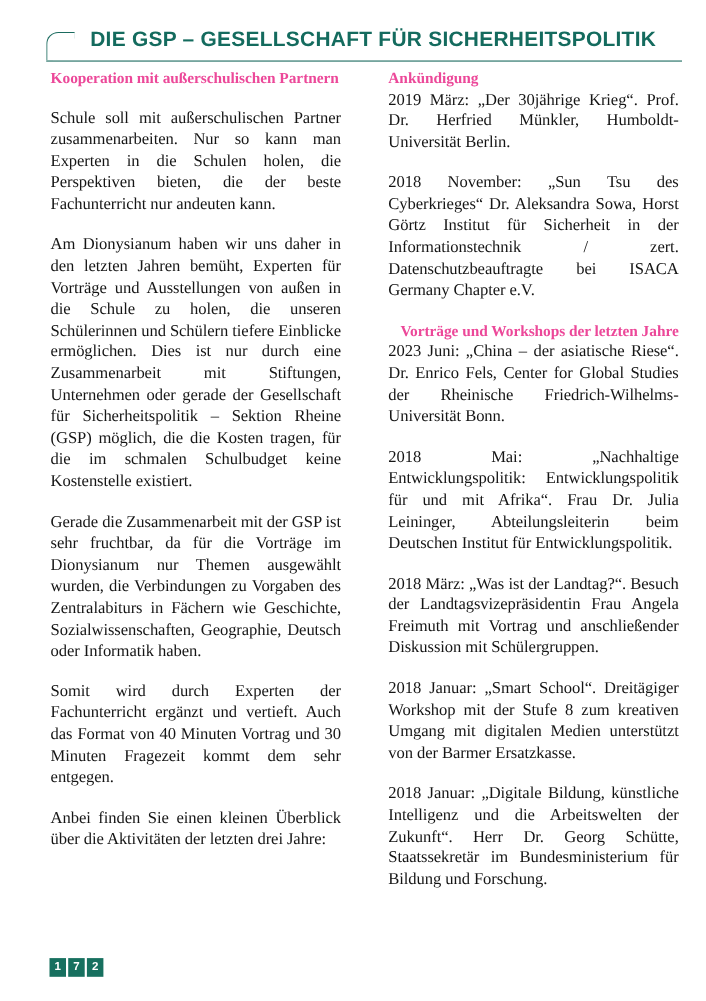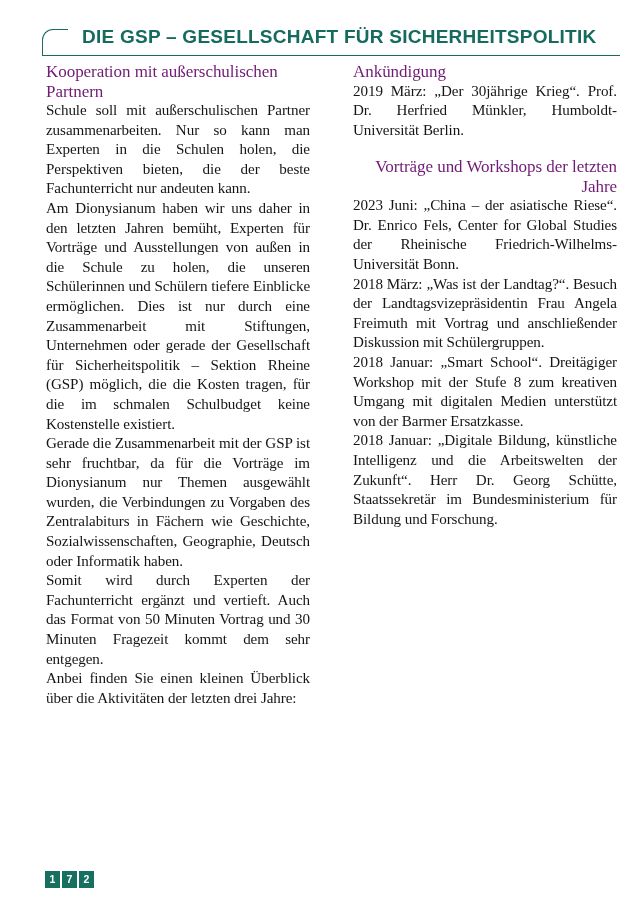--- a/index.html
+++ b/index.html
@@ -73,44 +73,45 @@
     gap: 43px;
   }
   .col {
     width: 264px;
     flex: 0 0 264px;
   }
 
   h2.sec-head {
     margin: 0 0 0 0;
     font-family: "Liberation Serif", "DejaVu Serif", serif;
-    font-weight: normal;
-    font-size: 17px;
+    font-weight: bold;
+    font-size: 14px;
     line-height: 19.5px;
-    color: #701a75;
+    color: #ec4899;
     letter-spacing: -0.05px;
   }
   h2.sec-head.spaced-above {
     margin-top: 17px;
     text-align: right;
   }
 
   p.para {
     margin: 0;
     font-size: 15.1px;
     line-height: 19.6px;
     text-align: justify;
     text-justify: inter-word;
     hyphens: manual;
     letter-spacing: -0.08px;
     color: #151515;
   }
   p.para + p.para,
   h2.sec-head + p.para.gap,
   p.para.gap {
+    margin-top: 17px;
   }
   h2.sec-head + p.para.tight {
     margin-top: 0px;
   }
 
   
   .folio {
     position: absolute;
     left: 45px;
     top: 871px;
@@ -140,30 +141,32 @@
     <div class="head-rule"></div>
   </div>
 
   <div class="columns">
 
     <div class="col">
       <h2 class="sec-head">Kooperation mit außerschulischen Partnern</h2>
       <p class="para gap">Schule soll mit außerschulischen Partner zusammenarbeiten. Nur so kann man Experten in die Schulen holen, die Perspektiven bieten, die der beste Fachunterricht nur andeuten kann.</p>
       <p class="para">Am Dionysianum haben wir uns daher in den letzten Jahren bemüht, Experten für Vorträge und Ausstellungen von außen in die Schule zu holen, die unseren Schülerinnen und Schülern tiefere Einblicke ermöglichen. Dies ist nur durch eine Zusammenarbeit mit Stiftungen, Unternehmen oder gerade der Gesellschaft für Sicherheitspolitik – Sektion Rheine (GSP) möglich, die die Kosten tragen, für die im schmalen Schulbudget keine Kostenstelle existiert.</p>
       <p class="para">Gerade die Zusammenarbeit mit der GSP ist sehr fruchtbar, da für die Vorträge im Dionysianum nur Themen ausgewählt wurden, die Verbindungen zu Vorgaben des Zentralabiturs in Fächern wie Geschichte, Sozialwissenschaften, Geographie, Deutsch oder Informatik haben.</p>
-      <p class="para">Somit wird durch Experten der Fachunterricht ergänzt und vertieft. Auch das Format von 50 Minuten Vortrag und 30 Minuten Fragezeit kommt dem sehr entgegen.</p>
+      <p class="para">Somit wird durch Experten der Fachunterricht ergänzt und vertieft. Auch das Format von 40 Minuten Vortrag und 30 Minuten Fragezeit kommt dem sehr entgegen.</p>
       <p class="para">Anbei finden Sie einen kleinen Überblick über die Aktivitäten der letzten drei Jahre:</p>
     </div>
 
     <div class="col">
       <h2 class="sec-head">Ankündigung</h2>
       <p class="para tight">2019 März: „Der 30jährige Krieg“. Prof. Dr. Herfried Münkler, Humboldt-Universität Berlin.</p>
+      <p class="para">2018 November: „Sun Tsu des Cyberkrieges“ Dr. Aleksandra Sowa, Horst Görtz Institut für Sicherheit in der Informationstechnik / zert. Datenschutzbeauftragte bei ISACA Germany Chapter e.V.</p>
 
       <h2 class="sec-head spaced-above">Vorträge und Workshops der letzten Jahre</h2>
       <p class="para tight">2023 Juni: „China – der asiatische Riese“. Dr. Enrico Fels, Center for Global Studies der Rheinische Friedrich-Wilhelms-Universität Bonn.</p>
+      <p class="para">2018 Mai: „Nachhaltige Entwicklungspolitik: Entwicklungspolitik für und mit Afrika“. Frau Dr. Julia Leininger, Abteilungsleiterin beim Deutschen Institut für Entwicklungspolitik.</p>
       <p class="para">2018 März: „Was ist der Landtag?“. Besuch der Landtagsvizepräsidentin Frau Angela Freimuth mit Vortrag und anschließender Diskussion mit Schülergruppen.</p>
       <p class="para">2018 Januar: „Smart School“. Dreitägiger Workshop mit der Stufe 8 zum kreativen Umgang mit digitalen Medien unterstützt von der Barmer Ersatzkasse.</p>
       <p class="para">2018 Januar: „Digitale Bildung, künstliche Intelligenz und die Arbeitswelten der Zukunft“. Herr Dr. Georg Schütte, Staatssekretär im Bundesministerium für Bildung und Forschung.</p>
     </div>
 
   </div>
 
   <div class="folio">
     <span class="folio-digit">1</span>
     <span class="folio-digit">7</span>

